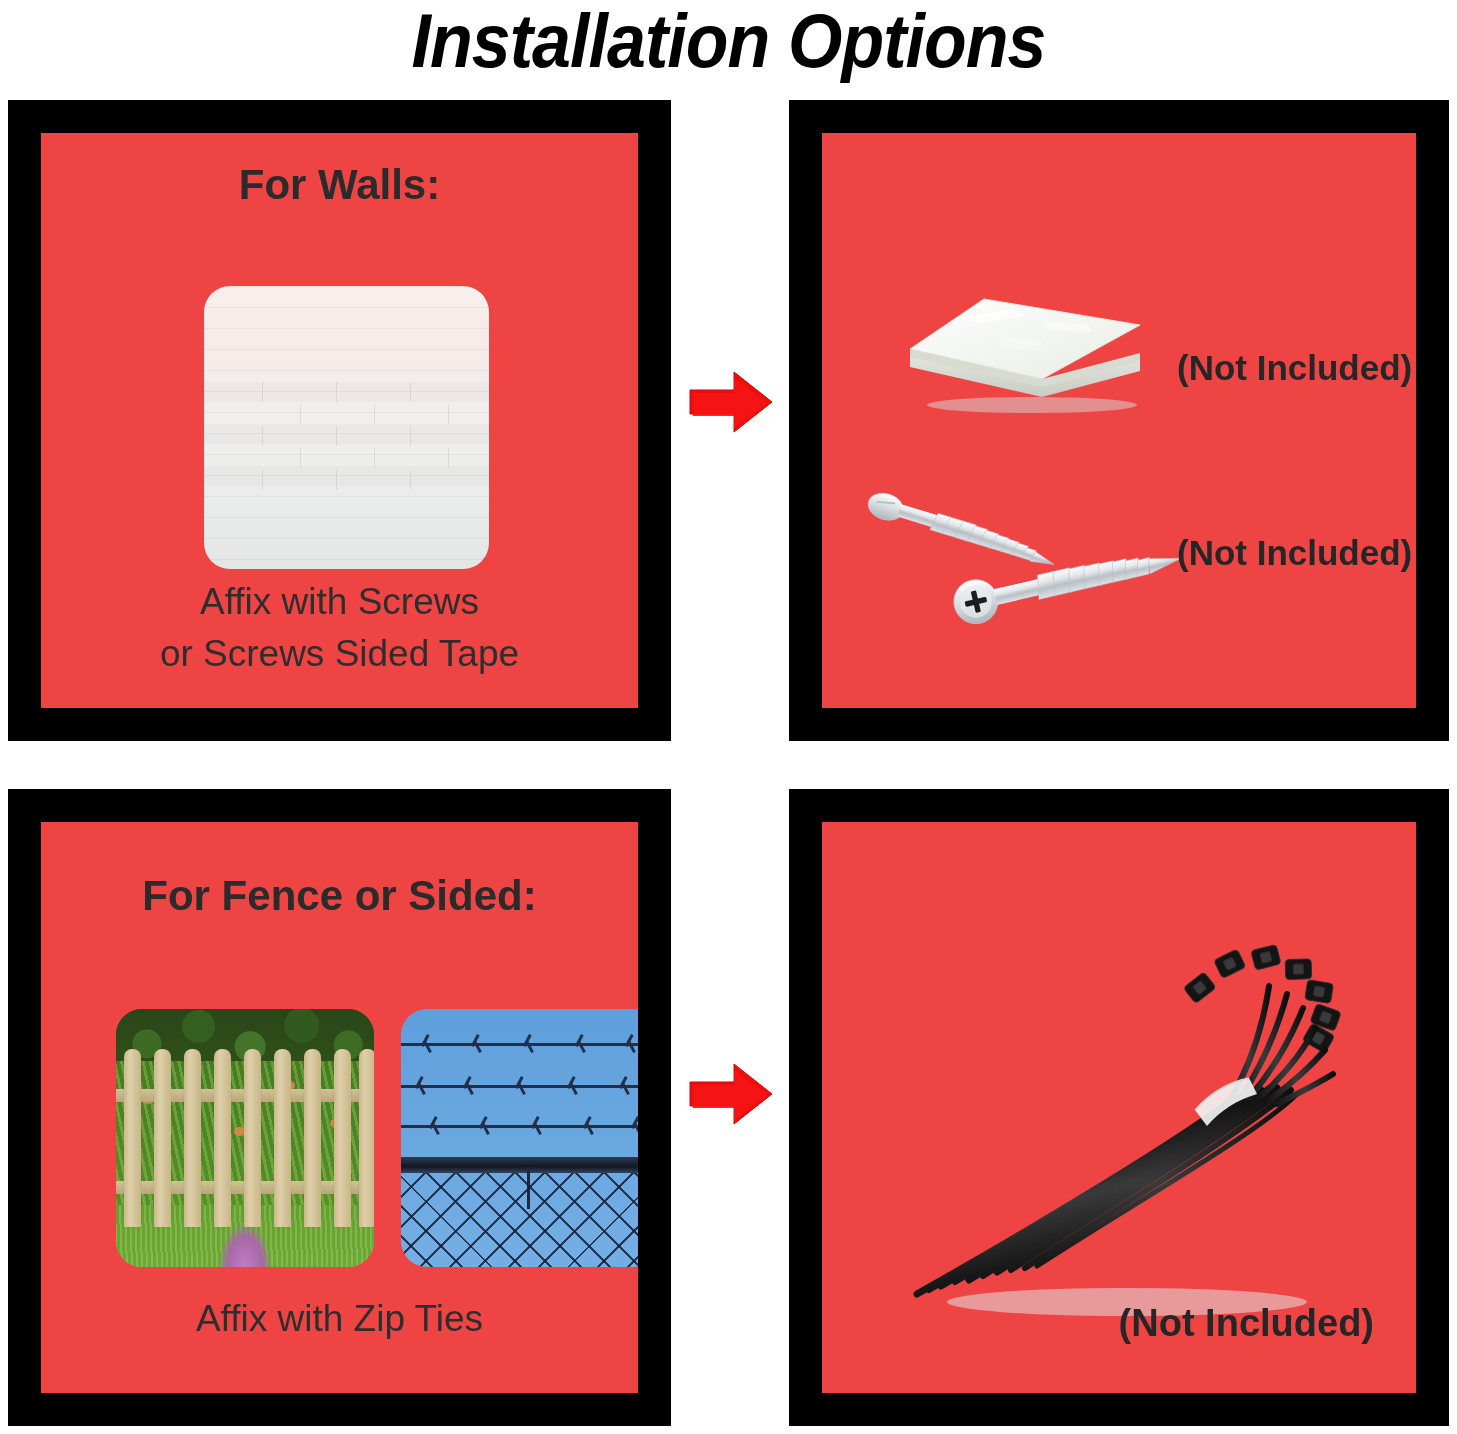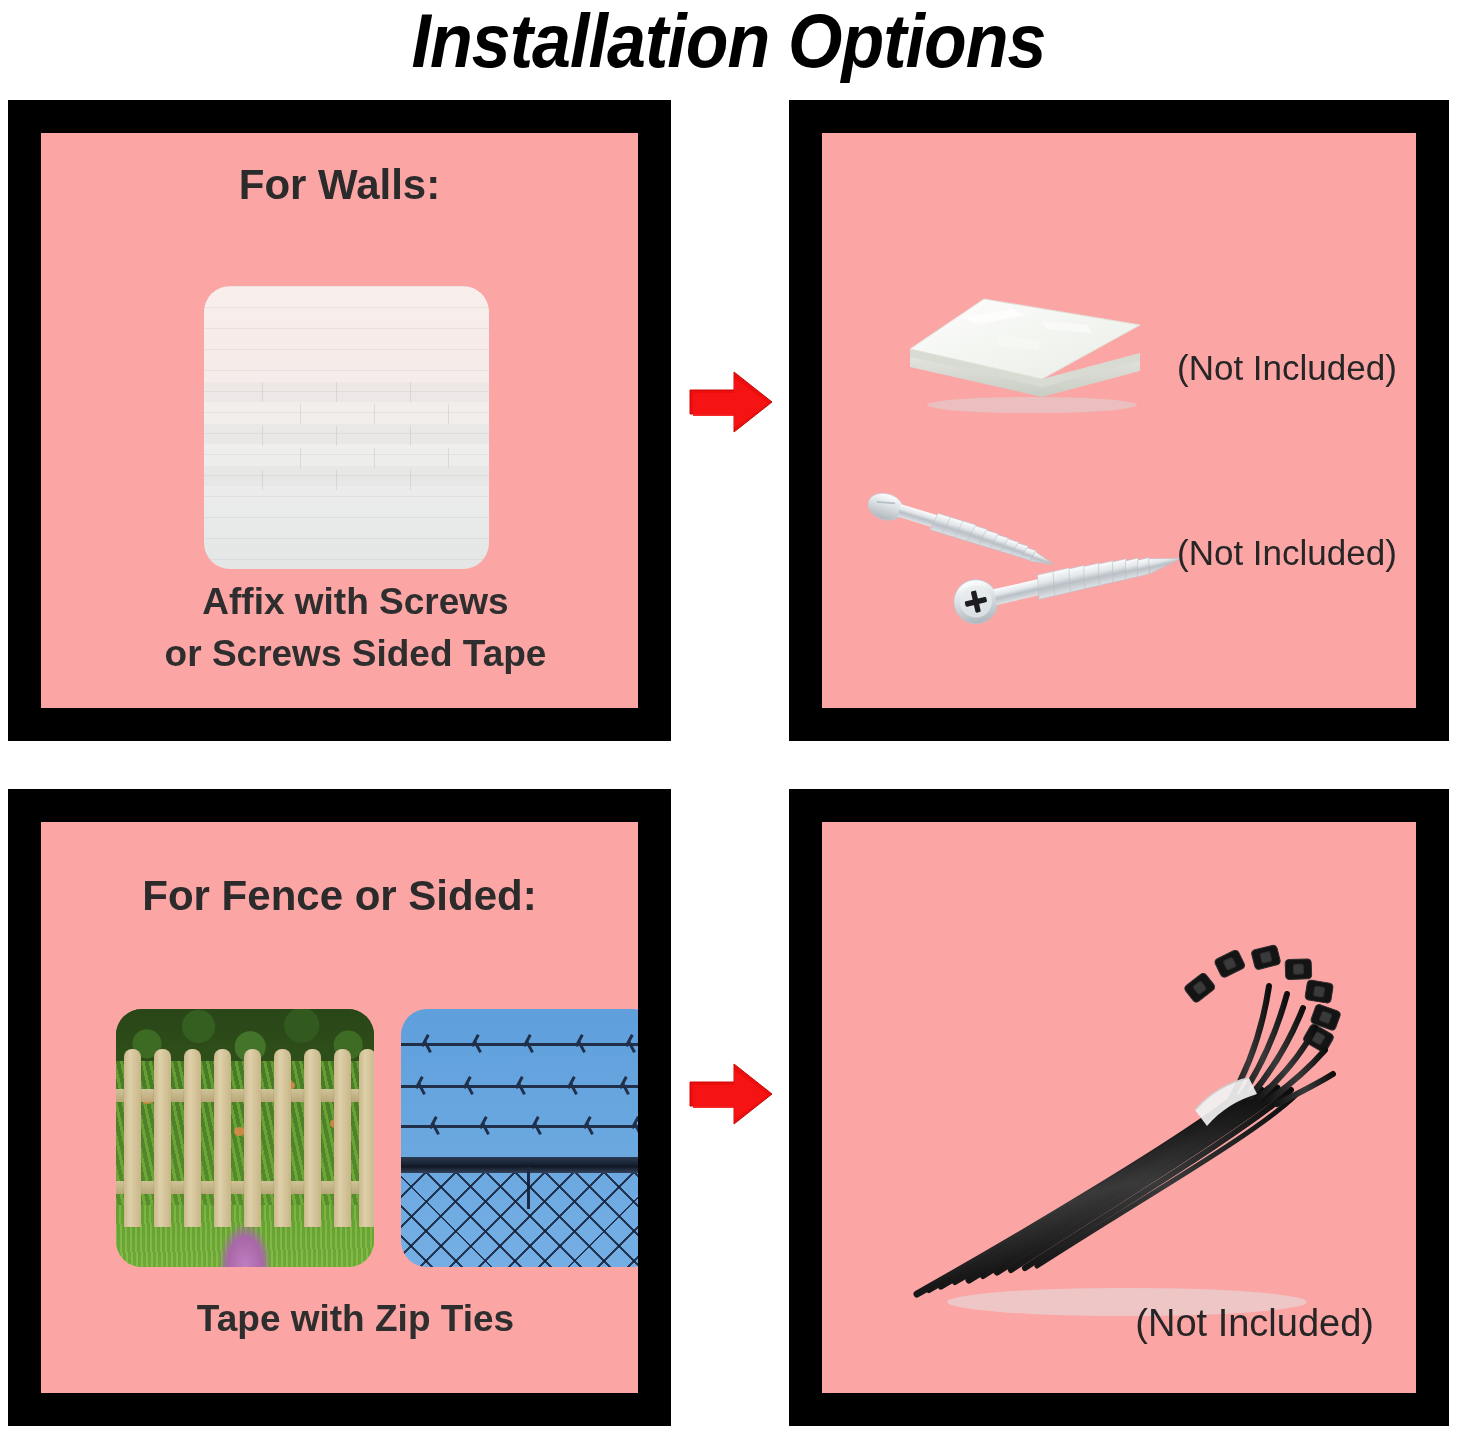--- a/index.html
+++ b/index.html
@@ -39,21 +39,21 @@
   .panel {
     position: absolute;
     background: #ffffff;
     border: 33px solid #000000;
     box-sizing: border-box;
   }
   .panel-inner {
     position: relative;
     width: 100%;
     height: 100%;
-    background: #fca5a5;
+    background: #ef4444;
     overflow: hidden;
   }
   #panel-walls      { left: 8px;   top: 100px;  width: 663px; height: 641px; }
   #panel-wall-parts { left: 789px; top: 100px;  width: 660px; height: 641px; }
   #panel-fence      { left: 8px;   top: 789px;  width: 663px; height: 637px; }
   #panel-fence-parts{ left: 789px; top: 789px;  width: 660px; height: 637px; }
 
   
   .panel-heading {
     position: absolute;
@@ -65,34 +65,33 @@
     letter-spacing: 0px;
   }
   #heading-walls { top: 28px; }
   #heading-fence { top: 50px; }
 
   .panel-caption {
     position: absolute;
     width: 100%;
     text-align: center;
     font-size: 37px;
-    font-weight: bold;
+    font-weight: normal;
     color: #2e2e2e;
     line-height: 52px;
-    margin-left: 16px;
   }
   #caption-walls { bottom: 28px; }
   #caption-fence { bottom: 48px; }
   .caption-line { display: block; }
 
   
   .not-included {
     position: absolute;
     font-size: 35px;
-    font-weight: normal;
+    font-weight: bold;
     color: #262626;
     white-space: nowrap;
   }
   #not-included-tape   { left: 355px; top: 215px; }
   #not-included-screws { left: 355px; top: 400px; }
   #not-included-ties   { right: 42px; bottom: 48px; font-size: 38px; }
 
   
   .arrow {
     position: absolute;
@@ -485,21 +484,21 @@
       <div class="barb" style="left:80px;  top:110px"></div>
       <div class="barb" style="left:132px; top:110px"></div>
       <div class="barb" style="left:184px; top:110px"></div>
       <div class="barb" style="left:232px; top:110px"></div>
       <div class="top-rail"></div>
       <div class="post-wire"></div>
       <div class="mesh"></div>
     </div>
 
     <div class="panel-caption" id="caption-fence">
-      <span class="caption-line">Tape with Zip Ties</span>
+      <span class="caption-line">Affix with Zip Ties</span>
     </div>
   </div>
 </div>
 
 <div class="arrow" id="arrow-bottom">
   <svg width="92" height="72" viewBox="0 0 92 72" xmlns="http://www.w3.org/2000/svg">
     <polygon points="6,24 50,24 50,6 88,36 50,66 50,48 6,48" fill="#ee0d0d" stroke="#c40c0c" stroke-width="1"></polygon>
     <polygon points="9,27 50,27 50,12 84,37 50,62 50,50 9,50" fill="#f51414" opacity="0.9"></polygon>
   </svg>
 </div>

